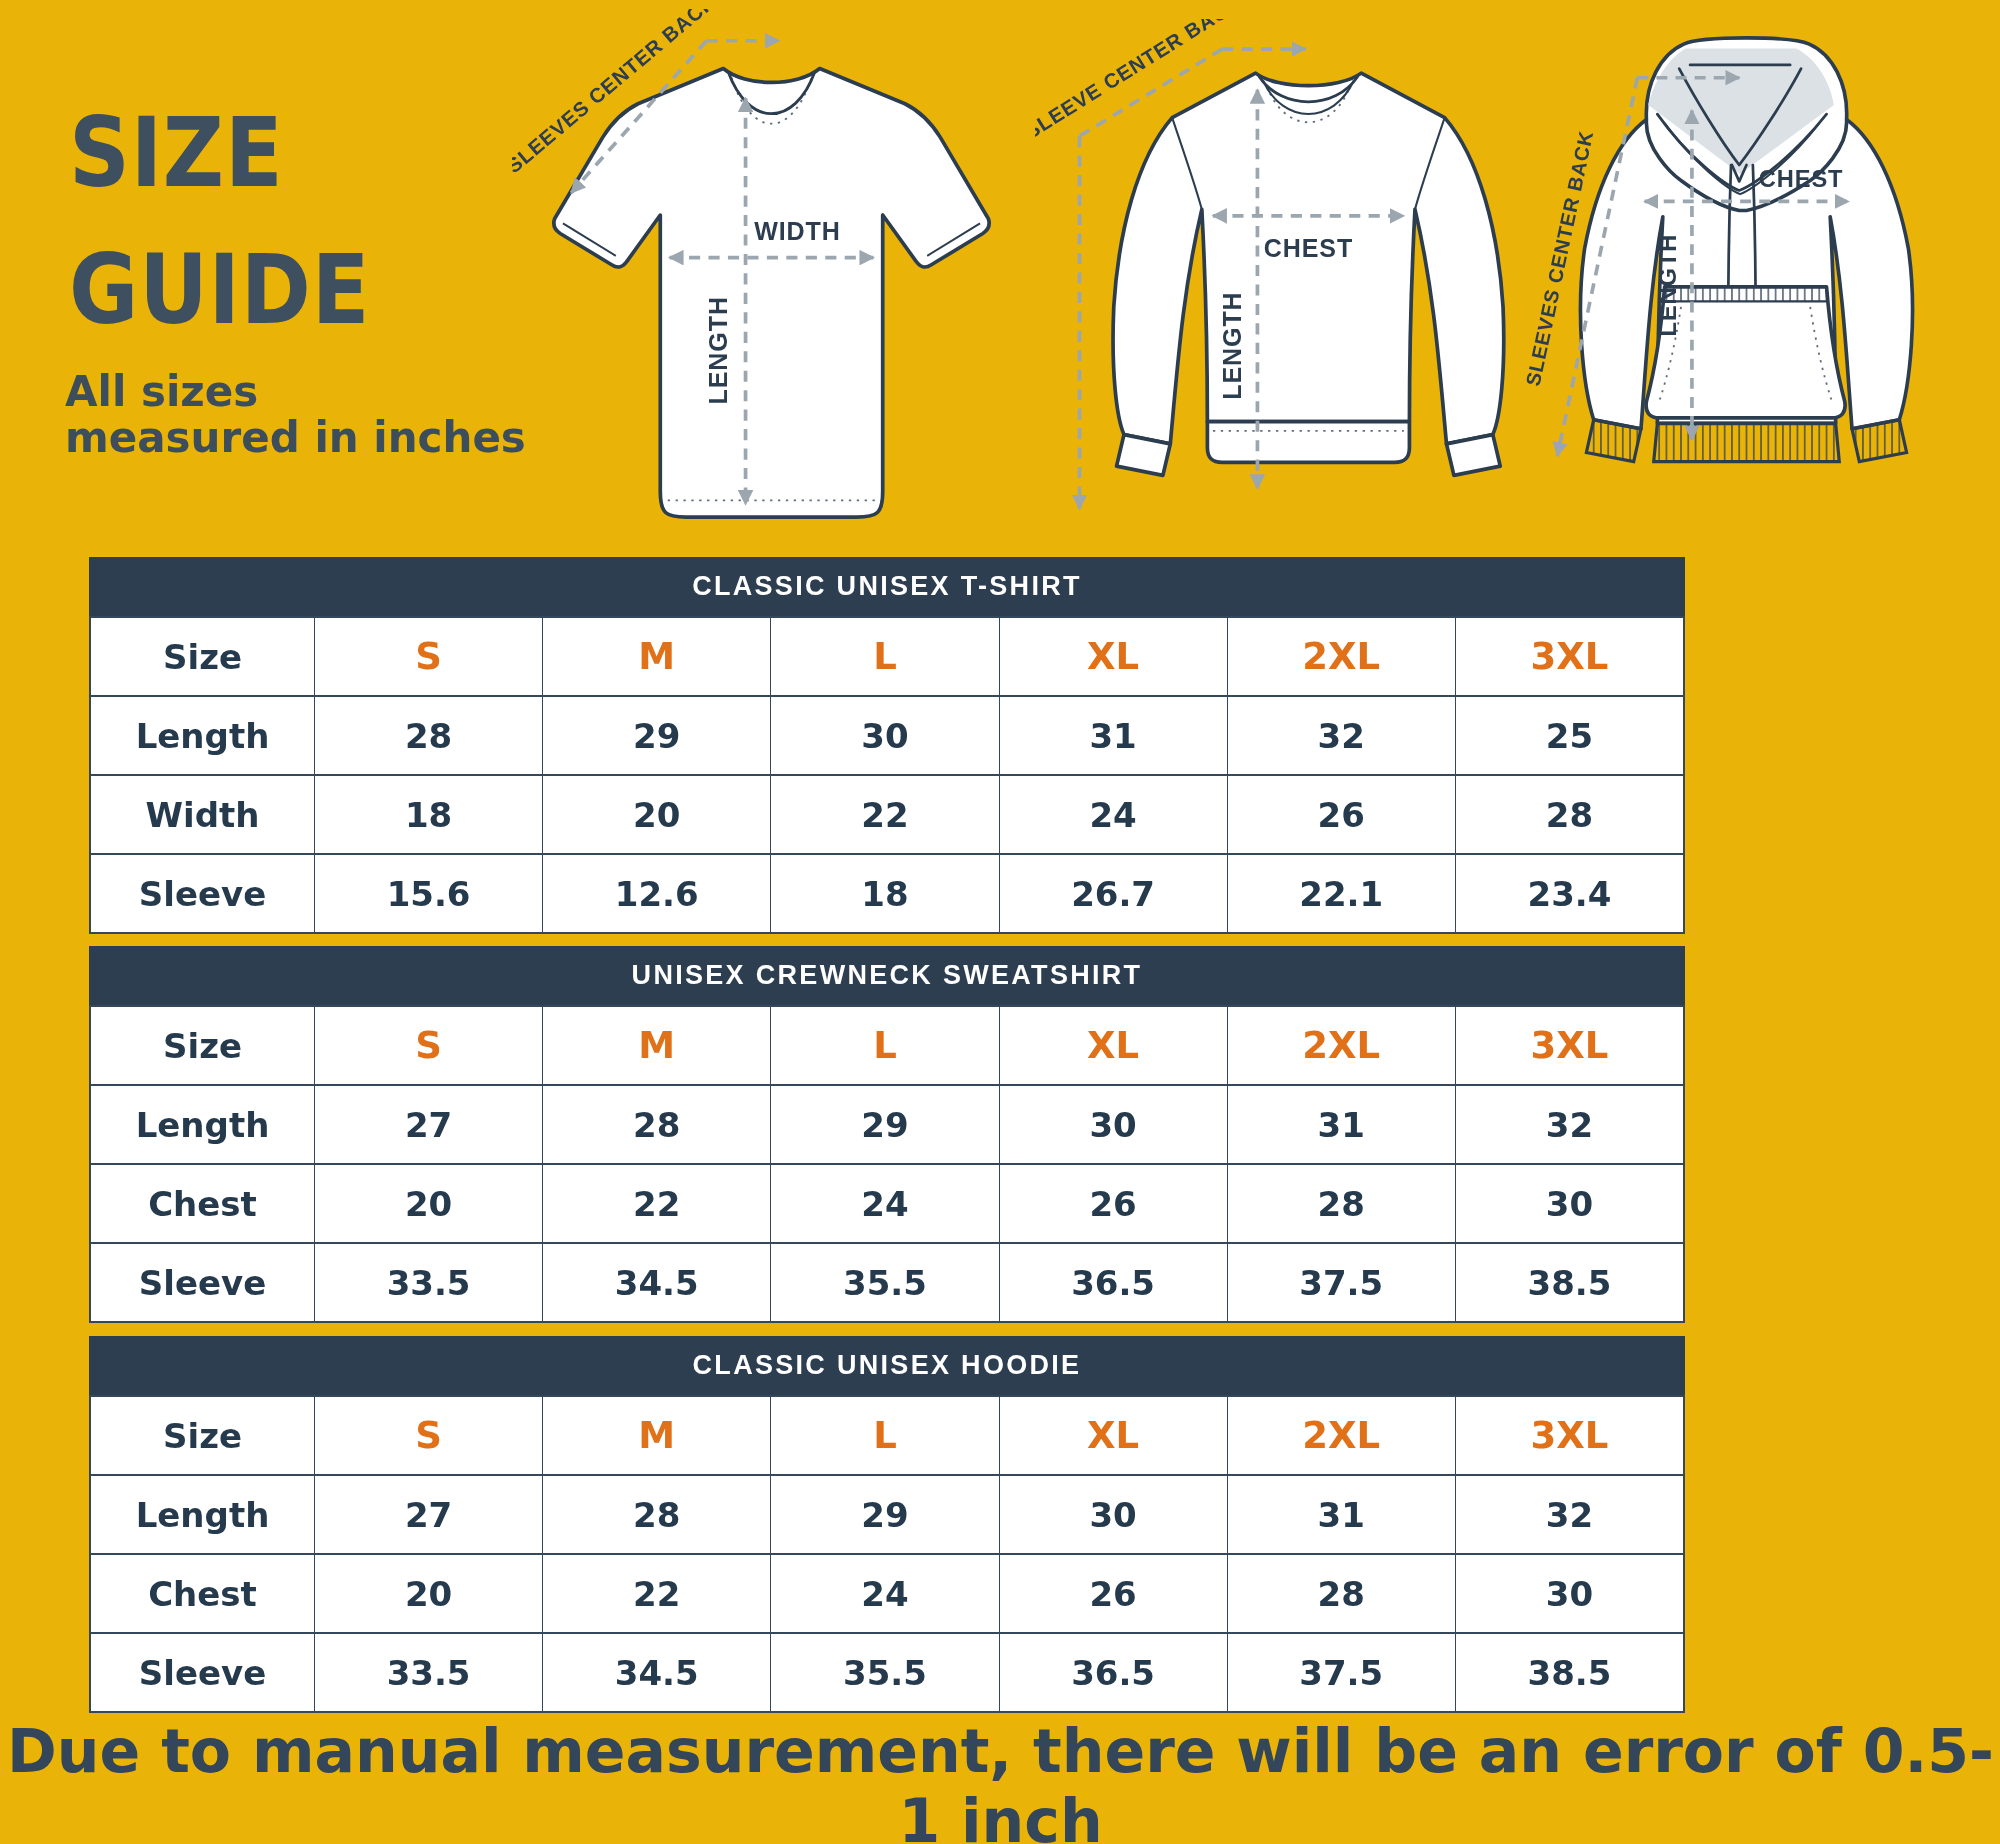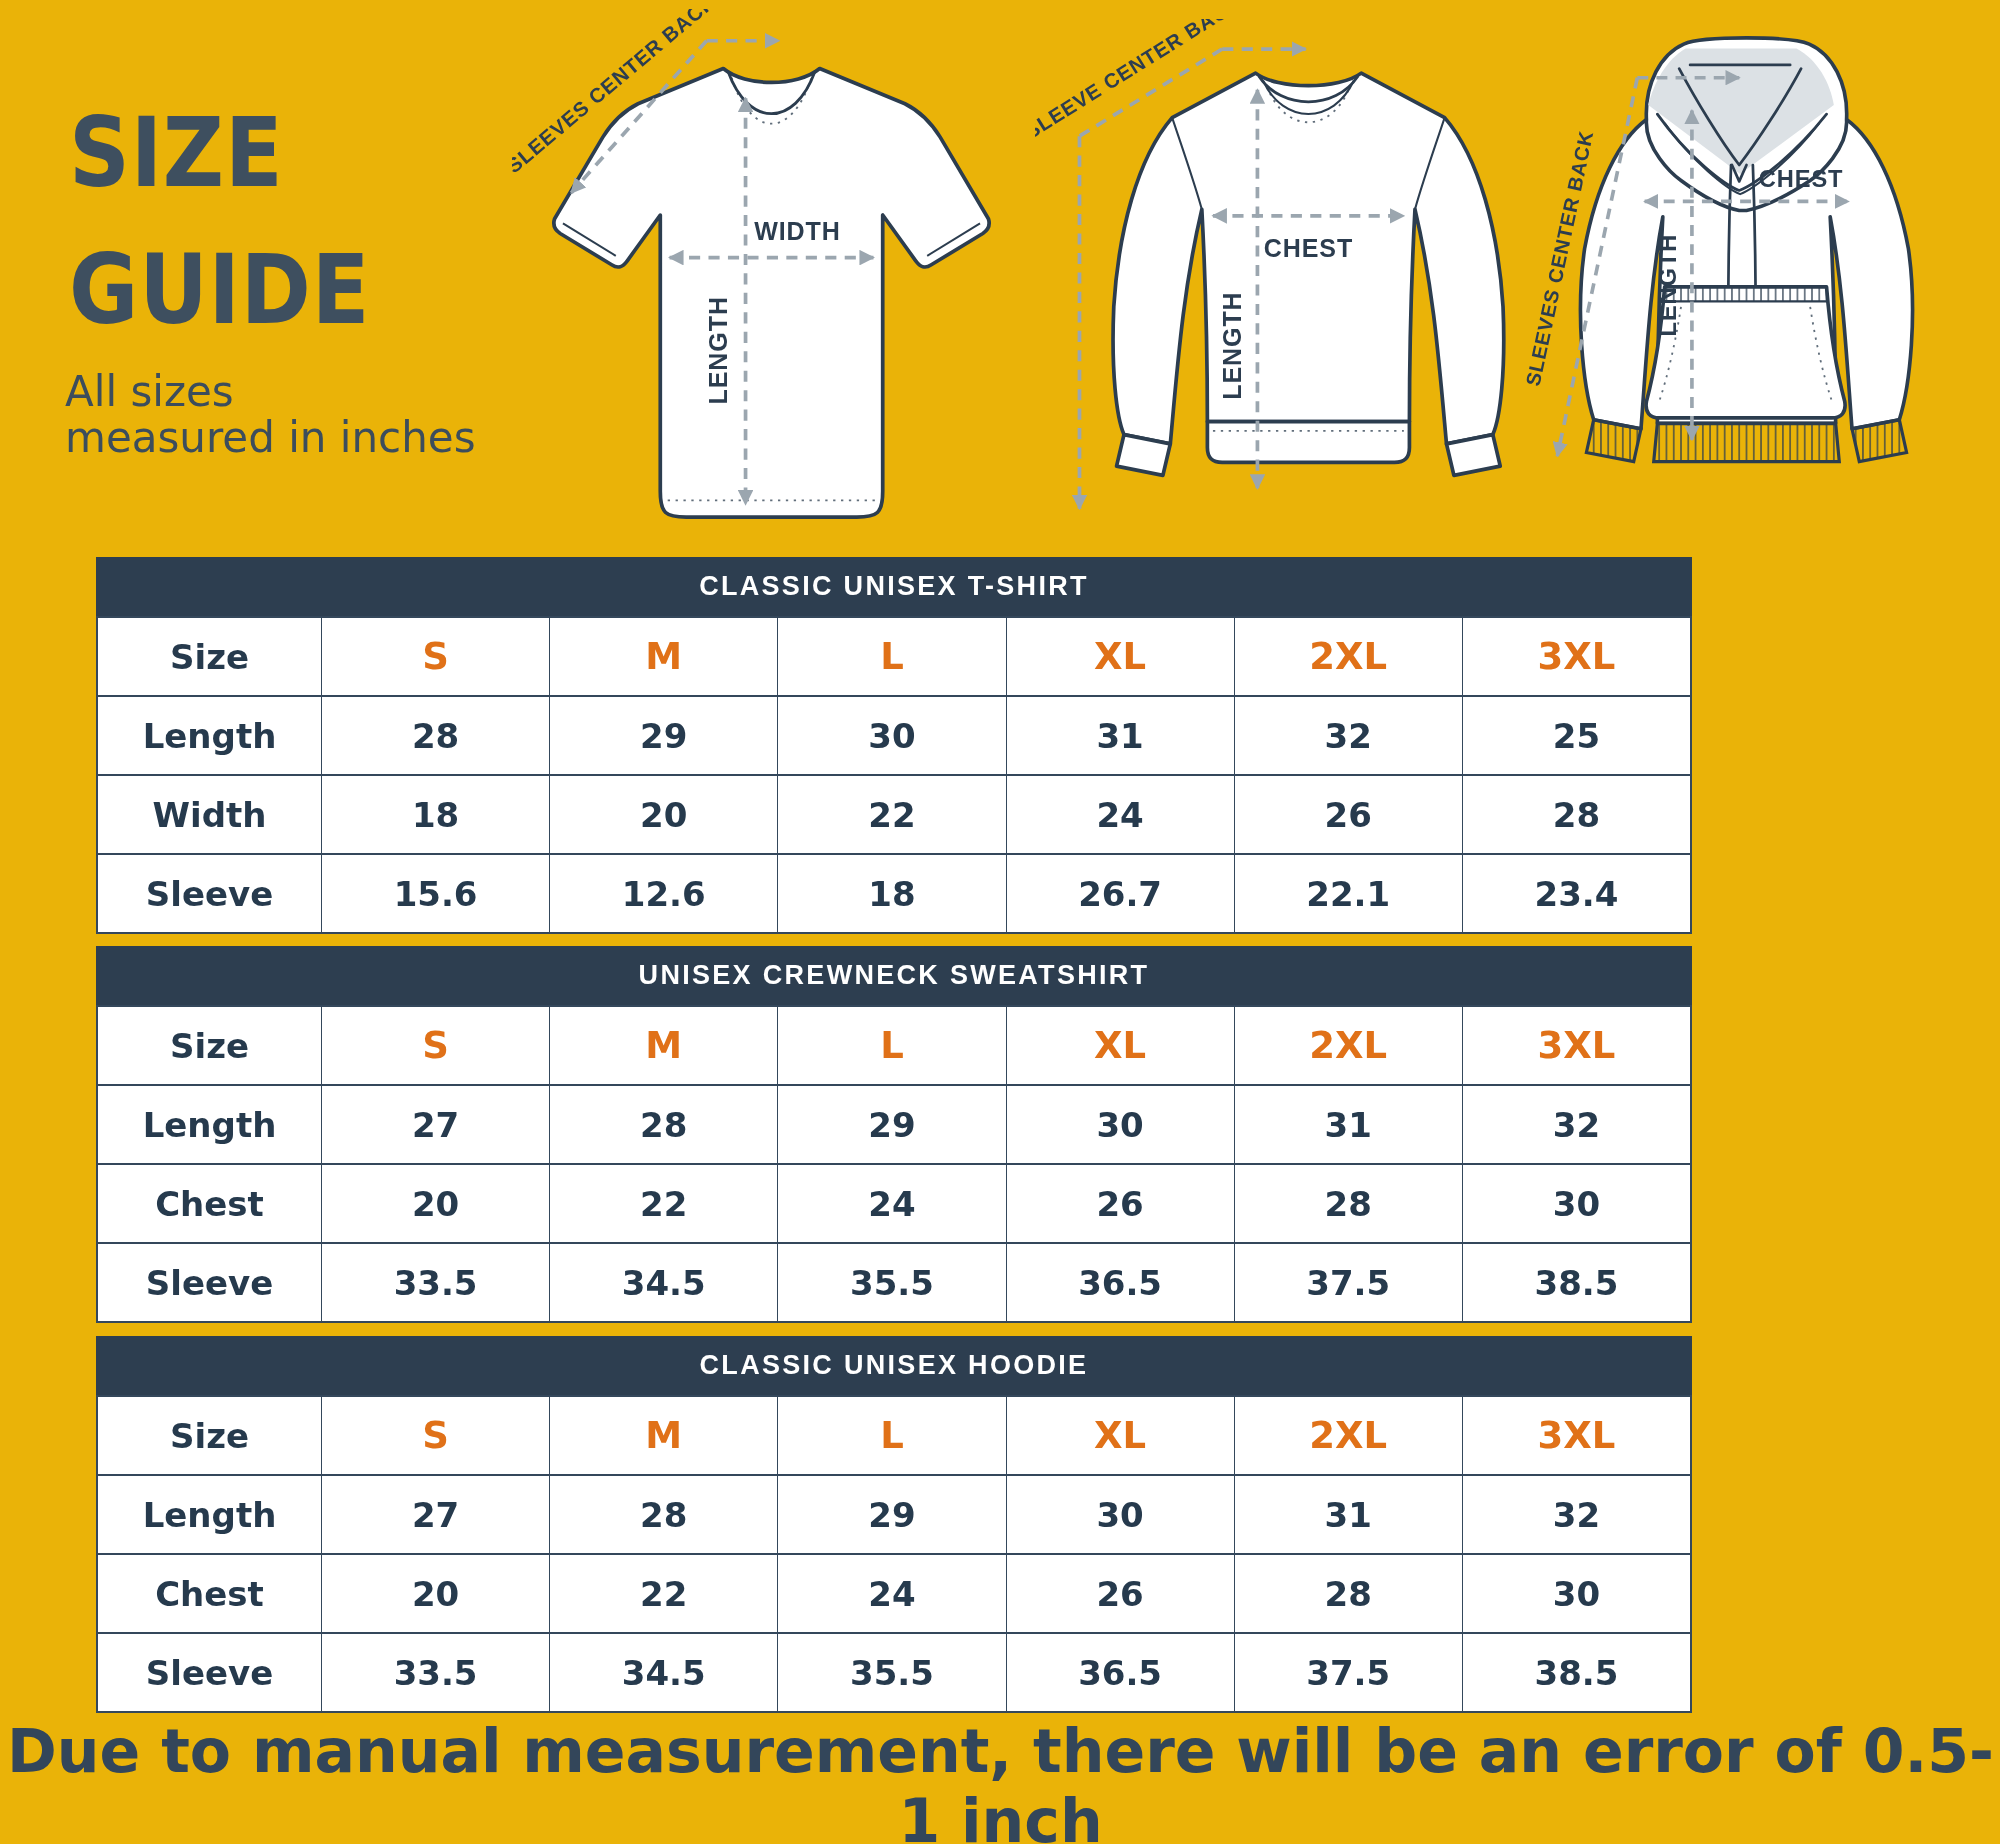--- a/index.html
+++ b/index.html
@@ -9,30 +9,30 @@
   }
   
   .main-title{
     position:absolute;left:69px;top:85px;
     font-family:"DejaVu Sans",sans-serif;font-weight:bold;
     font-size:96px;line-height:137px;letter-spacing:0.9px;
     color:#3E4F5F;transform:scaleX(.88);transform-origin:left top;
   }
   .sub-title{
     position:absolute;left:65px;top:369px;
-    font-family:"DejaVu Sans",sans-serif;font-weight:normal;
+    font-family:"DejaVu Sans",sans-serif;font-weight:bold;
     font-size:42px;line-height:46px;color:#3C4D5C;
   }
   
   .diagram{position:absolute;}
   .d-tshirt{left:512px;top:9.3px;}
   .d-sweat{left:1035px;top:18.6px;}
   .d-hoodie{left:1510px;top:7.4px;}
   
-  .size-table{position:absolute;left:96px;width:1596px;}
+  .size-table{position:absolute;left:89px;width:1596px;}
   .t1{top:557px;} .t2{top:946px;} .t3{top:1336px;}
   .t-head{
     box-sizing:border-box;height:59px;background:#2D3E50;
     display:flex;align-items:center;justify-content:center;
     color:#ffffff;font-weight:bold;font-size:27px;letter-spacing:2.3px;
   }
   .t-grid{
     display:grid;grid-template-columns:223px repeat(6,1fr);
     border:2.8px solid #34475B;border-top:none;background:#ffffff;
   }

